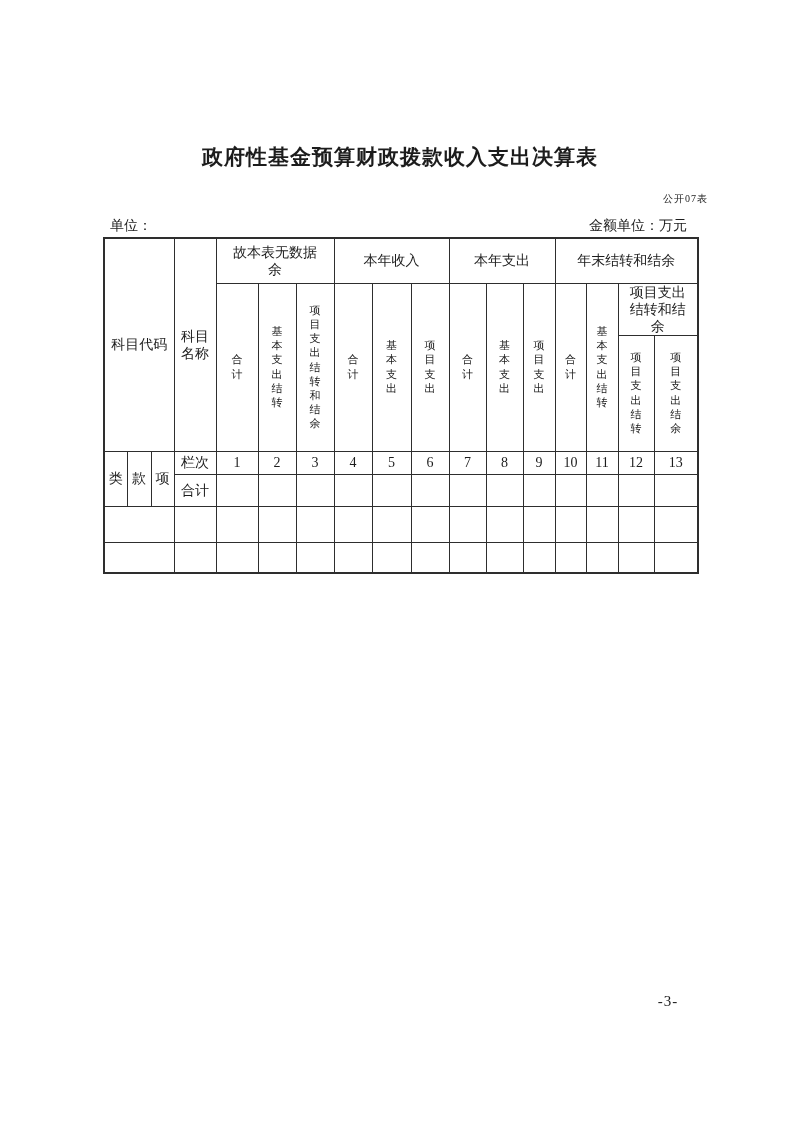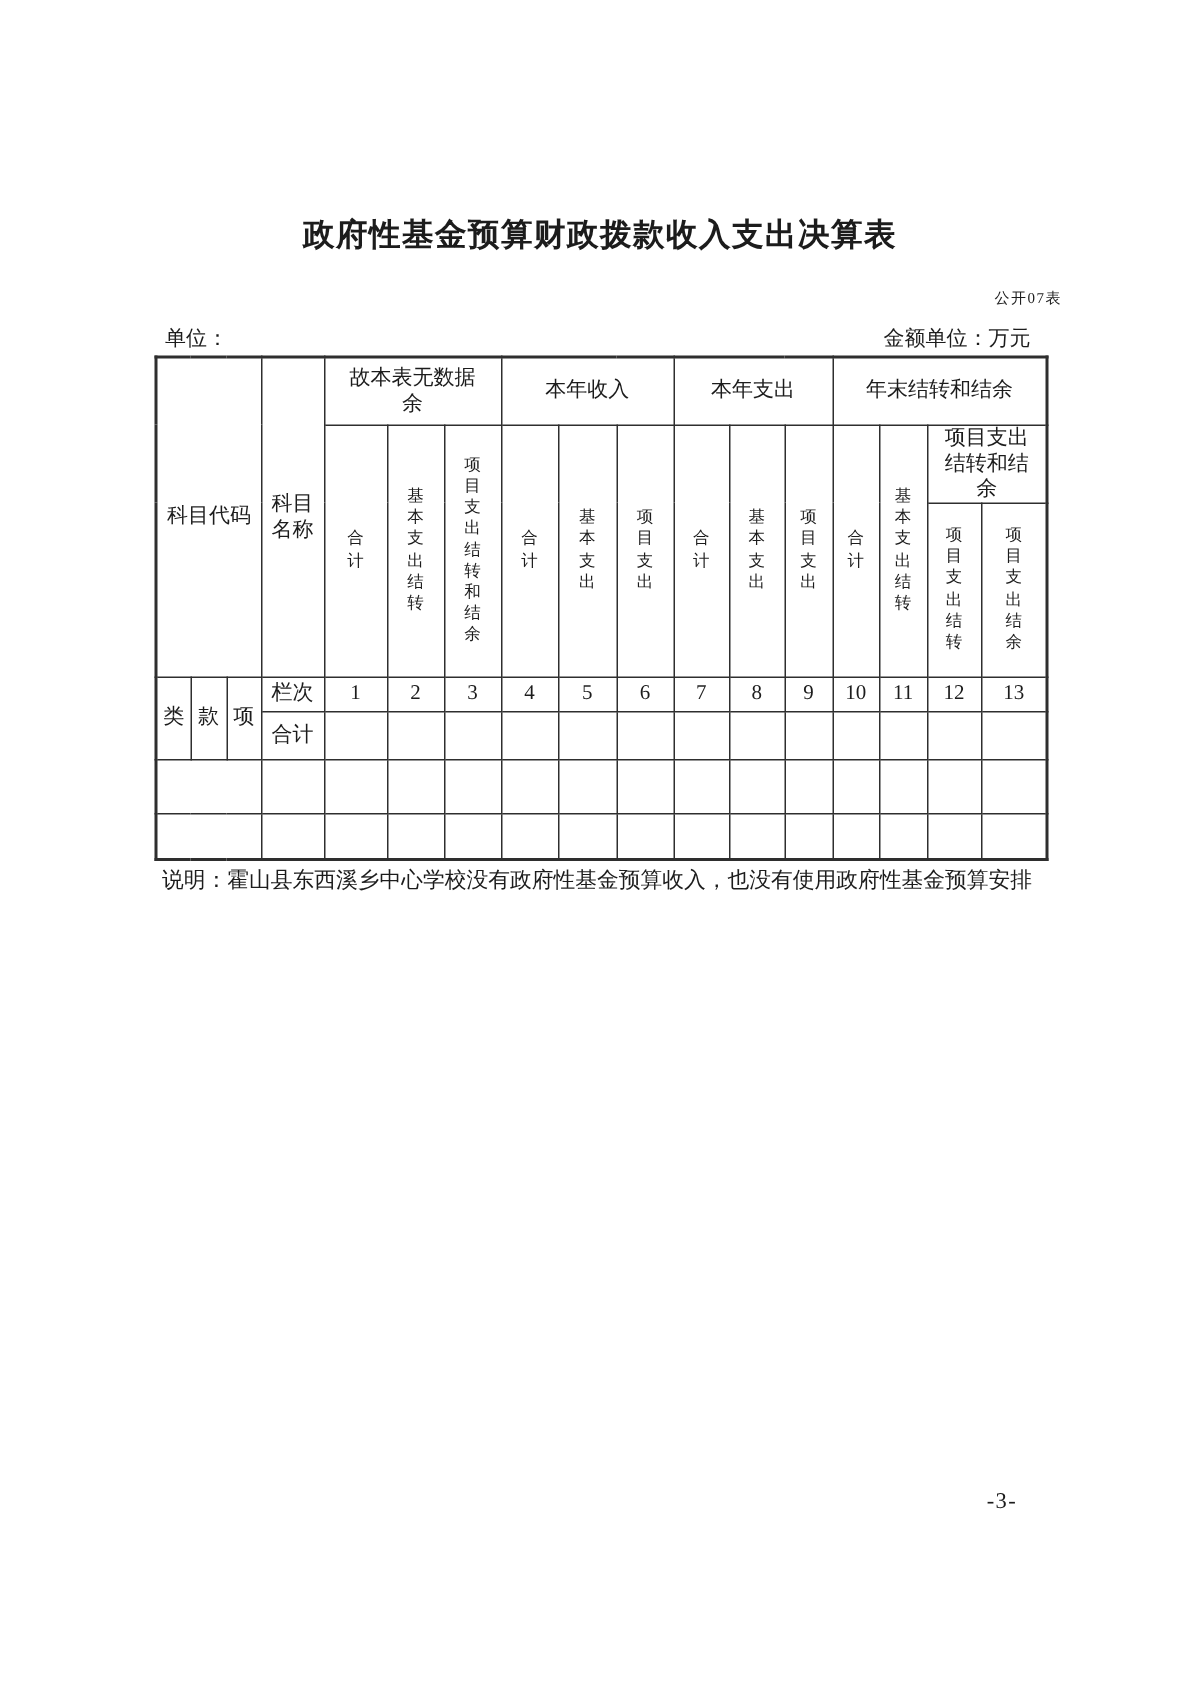--- a/index.html
+++ b/index.html
@@ -181,16 +181,15 @@
       <td></td>
       <td></td>
       <td></td>
       <td></td>
       <td></td>
     </tr>
   </tbody>
 </table>
 
 <div class="notes">
-  <div>说明：霍山县东西溪乡中心学校没有政府性基金预算收入，也没有使用政府性基金预算安排</div>
 </div>
 
 <div class="page-num">-3-</div>
 
 </body></html>

